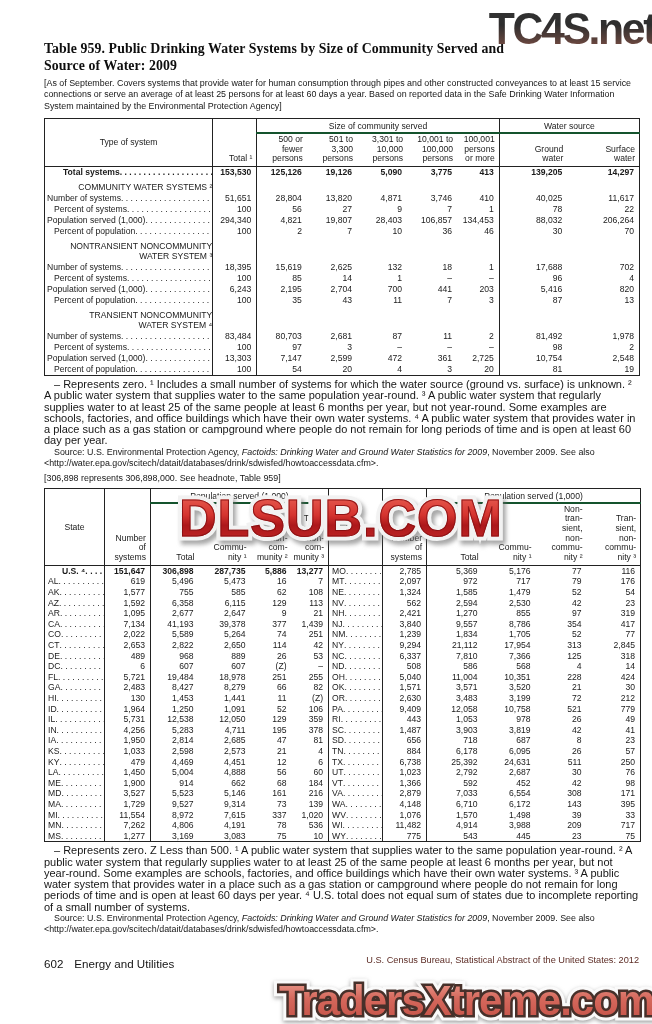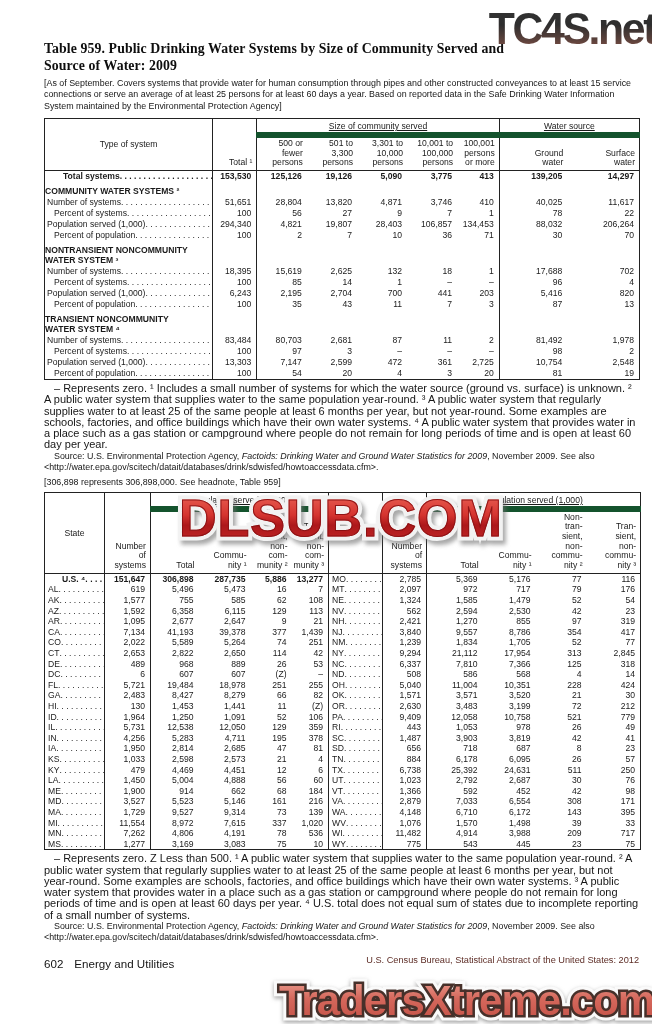--- a/index.html
+++ b/index.html
@@ -20,36 +20,36 @@
   .title.second{margin-top:11px;}
   .headnote{font-size:8.9px;line-height:11.3px;margin:4px 0 0 0;color:#161616;}
 
   table{border-collapse:collapse;table-layout:fixed;width:596px;
         border:1px solid #222;border-bottom:1.6px solid #222;}
   .t959{margin-top:6px;}
   .t960{margin-top:3px;}
   th,td{padding:0;font-weight:normal;font-size:8.6px;}
   .vr{border-right:1px solid #222;}
   .hb{border-bottom:1px solid #222;}
-  .grp{border-bottom:6px solid #14532d;padding:2px 0 1px 0;line-height:10px;text-decoration:underline;}
+  .grp{border-bottom:2px solid #14532d;padding:2px 0 1px 0;line-height:10px;}
   .hcol{text-align:right;vertical-align:bottom;white-space:pre-line;
         padding:1px 4px 2px 0;line-height:9.7px;}
   .hmid{text-align:center;vertical-align:middle;}
 
   td.num{text-align:right;padding-right:5px;line-height:11px;font-variant-numeric:tabular-nums;}
   td.lblcol{line-height:11px;}
   .lead{display:flex;align-items:baseline;overflow:hidden;}
   .lt{white-space:nowrap;}
   .ld{flex:1;overflow:hidden;white-space:nowrap;}
   .ld::before{content:" . . . . . . . . . . . . . . . . . . . . . . . . . . . . . . . . . . . . . . . . . . . . .";}
   .ind-0 .lead{padding-left:2px;}
   .ind-1 .lead{padding-left:9px;}
   .ind-t .lead{padding-left:18px;}
   .total-row td{font-weight:bold;margin-top:28px;}
-  td.sec{text-align:left;white-space:pre-line;line-height:10.6px;padding-top:4px;font-size:8.6px;font-weight:bold;}
+  td.sec{text-align:right;white-space:pre-line;line-height:10.6px;padding-top:4px;font-size:8.6px;}
 
   .t960 td.num{line-height:10.6px;}
   .t960 td.stcol{line-height:10.6px;}
   .stcol .lead{padding-left:3px;}
   .us .lead{padding-left:17px;}
   .bold{font-weight:bold;}
 
   .footnote{font-size:11px;line-height:11.3px;margin:3px 0 0 0;text-indent:10px;color:#161616;}
   .sourceline{font-size:8.9px;line-height:11.3px;margin:0;text-indent:10px;color:#161616;}
   .sourceline .it{font-style:italic;}
@@ -217,21 +217,21 @@
             <div class="lead">
               <span class="lt">Percent of population</span>
               <span class="ld"></span>
             </div>
           </td>
           <td class="num vr">100</td>
           <td class="num">2</td>
           <td class="num">7</td>
           <td class="num">10</td>
           <td class="num">36</td>
-          <td class="num vr">71</td>
+          <td class="num vr">46</td>
           <td class="num">30</td>
           <td class="num">70</td>
         </tr>
         <tr>
           <td class="lblcol vr sec">NONTRANSIENT NONCOMMUNITY
 WATER SYSTEM ³</td>
           <td class="num vr"></td>
           <td class="num"></td>
           <td class="num"></td>
           <td class="num"></td>

